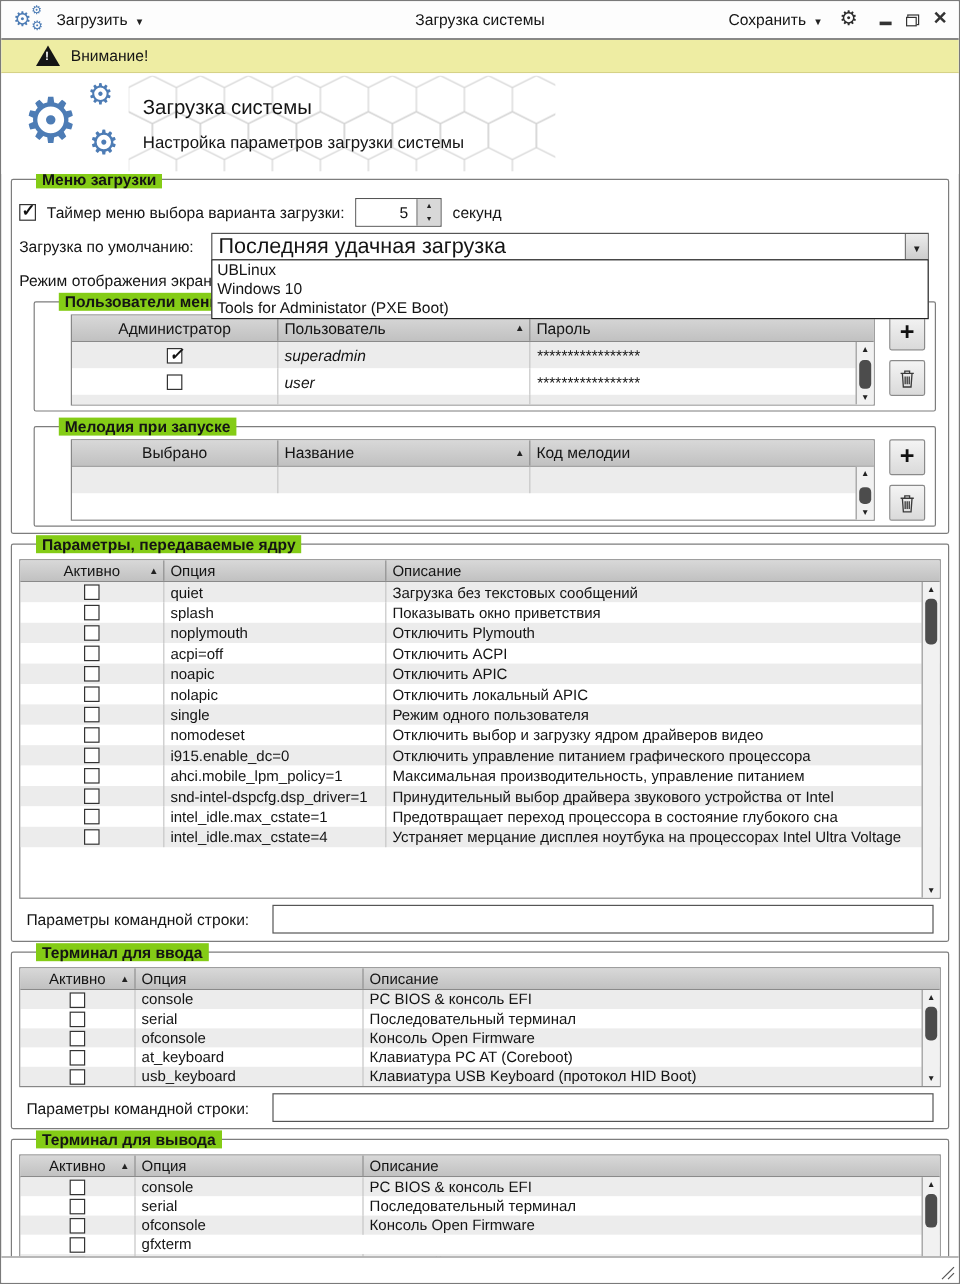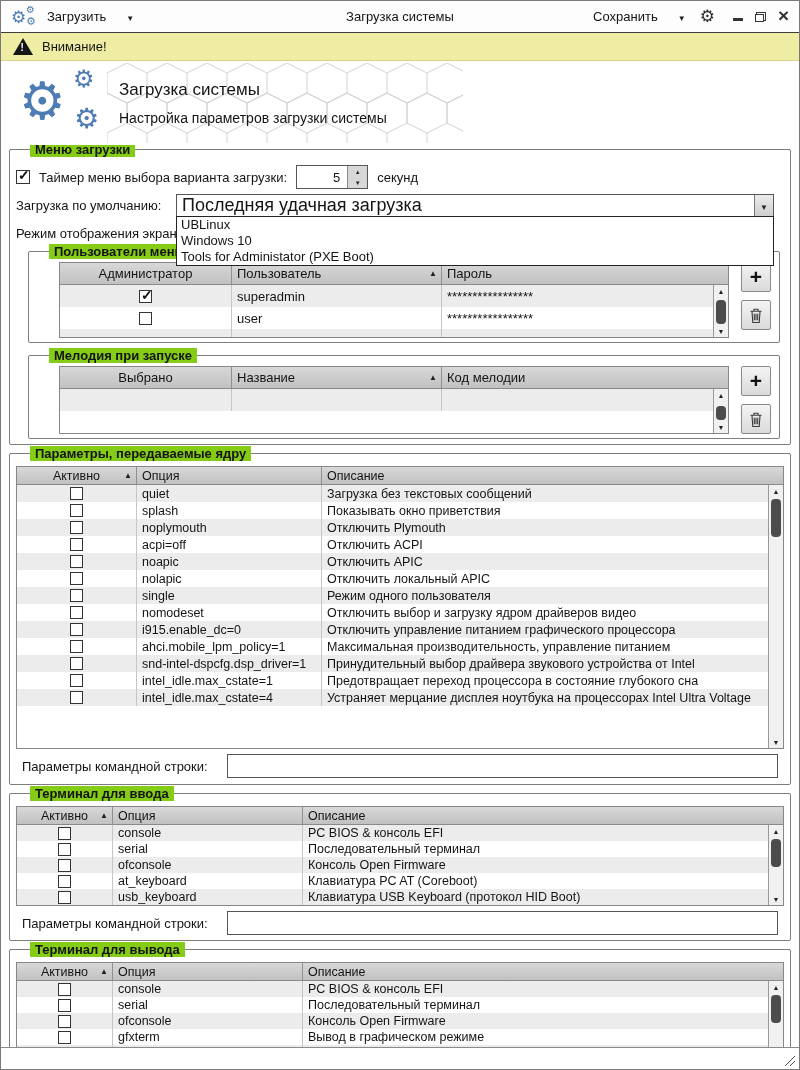--- a/index.html
+++ b/index.html
@@ -6,21 +6,21 @@
   html,body { width:800px; height:1070px; background:#fff; }
   body { font-family:"Liberation Sans", sans-serif; color:#141414; }
 
   .window { width:800px; height:1070px; border:1px solid #7a7a7a; display:flex; flex-direction:column; background:#fff; overflow:hidden; }
 
   
   .titlebar { height:32px; flex:0 0 32px; border-bottom:1px solid #3c3c3c; background:#fdfdfd; display:flex; align-items:center; padding:0 10px; position:relative; }
   .tb-title { position:absolute; left:0; right:0; text-align:center; font-size:13px; pointer-events:none; }
   .tb-group { display:flex; align-items:center; gap:8px; }
   .tb-right { margin-left:auto; display:flex; align-items:center; gap:14px; }
-  .menu-btn { display:flex; align-items:center; gap:20px; font-size:13px; cursor:default; }
+  .menu-btn { display:flex; align-items:center; gap:6px; font-size:13px; cursor:default; }
   .caret-down::before { content:"▼"; font-size:8px; color:#222; }
 
   .gear { font-family:"DejaVu Sans", sans-serif; line-height:1; }
   .app-gears { position:relative; width:28px; height:24px; }
   .app-gears .g1 { position:absolute; left:0; top:4px; font-size:17px; color:#4d7cb5; }
   .app-gears .g1::before { content:"⚙"; }
   .app-gears .g2 { position:absolute; left:15px; top:0; font-size:10px; color:#4d7cb5; }
   .app-gears .g2::before { content:"⚙"; }
   .app-gears .g3 { position:absolute; left:15px; top:11px; font-size:11px; color:#4d7cb5; }
   .app-gears .g3::before { content:"⚙"; }
@@ -28,21 +28,21 @@
   .settings-gear::before { content:"⚙"; }
 
   .win-controls { display:flex; align-items:center; gap:12px; margin-left:4px; }
   .min-icon { width:10px; height:3px; background:#333; margin-top:6px; }
   .max-icon { width:11px; height:10px; position:relative; }
   .max-icon::before { content:""; position:absolute; right:0; top:0; width:8px; height:7px; border:1px solid #333; background:#fff; }
   .max-icon::after { content:""; position:absolute; left:0; bottom:0; width:7px; height:6px; border:1px solid #333; background:#fff; }
   .close-icon::before { content:"×"; font-size:19px; font-weight:bold; color:#333; line-height:14px; }
 
   
-  .warnbar { height:28px; flex:0 0 28px; background:#eeeda3; border-bottom:1px solid #d6d287; display:flex; align-items:center; gap:9px; padding-left:12px; font-size:13px; }
+  .warnbar { height:28px; flex:0 0 28px; background:#eeeda3; border-bottom:1px solid #d6d287; display:flex; align-items:center; gap:9px; padding-left:29px; font-size:13px; }
   .warn-tri { width:0; height:0; border-left:10px solid transparent; border-right:10px solid transparent; border-bottom:17px solid #151515; position:relative; }
   .warn-tri::after { content:"!"; position:absolute; left:-2.5px; top:4px; color:#fff; font-weight:bold; font-size:10px; }
 
   
   .banner { height:84px; flex:0 0 84px; position:relative; background:#fff; }
   .hexsvg { position:absolute; left:106px; top:2px; }
   .logo-gears { position:absolute; left:16px; top:4px; width:94px; height:76px; }
   .logo-gears .g1 { position:absolute; left:2px; top:10px; font-size:52px; color:#4d7cb5; }
   .logo-gears .g1::before { content:"⚙"; }
   .logo-gears .g2 { position:absolute; left:56px; top:2px; font-size:24px; color:#4d7cb5; }
@@ -104,21 +104,21 @@
   .vscroll { position:absolute; right:0; bottom:0; width:15px; background:#f1f1f1; border-left:1px solid #999; display:flex; flex-direction:column; }
   .sarr { height:12px; flex:0 0 12px; display:flex; align-items:center; justify-content:center; font-size:7px; color:#222; }
   .sarr.up::before { content:"▲"; }
   .sarr.down::before { content:"▼"; }
   .strack { flex:1; position:relative; }
   .sthumb { position:absolute; left:2px; right:2px; background:#4c4c4c; border-radius:4px; }
 
   
   .tbl-users .trow { grid-template-columns:172px 210px 1fr; height:22px; }
   .tbl-users .thead { height:22px; }
-  .tbl-users .tbody { height:52px; }
+  .tbl-users .tbody { height:52px;font-style:italic; }
   .tbl-users .vscroll { top:22px; }
   .tbl-users .sthumb { top:3px; height:24px; }
 
   .tbl-melody .trow { grid-template-columns:172px 210px 1fr; height:22px; }
   .tbl-melody .thead { height:22px; }
   .tbl-melody .tbody { height:44px; }
   .tbl-melody .vscroll { top:22px; }
   .tbl-melody .sthumb { top:5px; height:14px; }
 
   .tbl-kernel .trow { grid-template-columns:120px 185px 1fr; height:17px; }
@@ -554,21 +554,20 @@
                   <span class="cb"></span>
                 </div>
                 <div class="cell tcell">ofconsole</div>
                 <div class="cell tcell">Консоль Open Firmware</div>
               </div>
               <div class="trow rw">
                 <div class="cell cb-cell">
                   <span class="cb"></span>
                 </div>
                 <div class="cell tcell">gfxterm</div>
-                <div class="cell tcell">Вывод в графическом режиме</div>
               </div>
               <div class="trow rg">
                 <div class="cell cb-cell">
                   <span class="cb"></span>
                 </div>
                 <div class="cell tcell">vga_text</div>
                 <div class="cell tcell">Текстовый вывод VGA (Coreboot)</div>
               </div>
             </div>
             <div class="vscroll">

